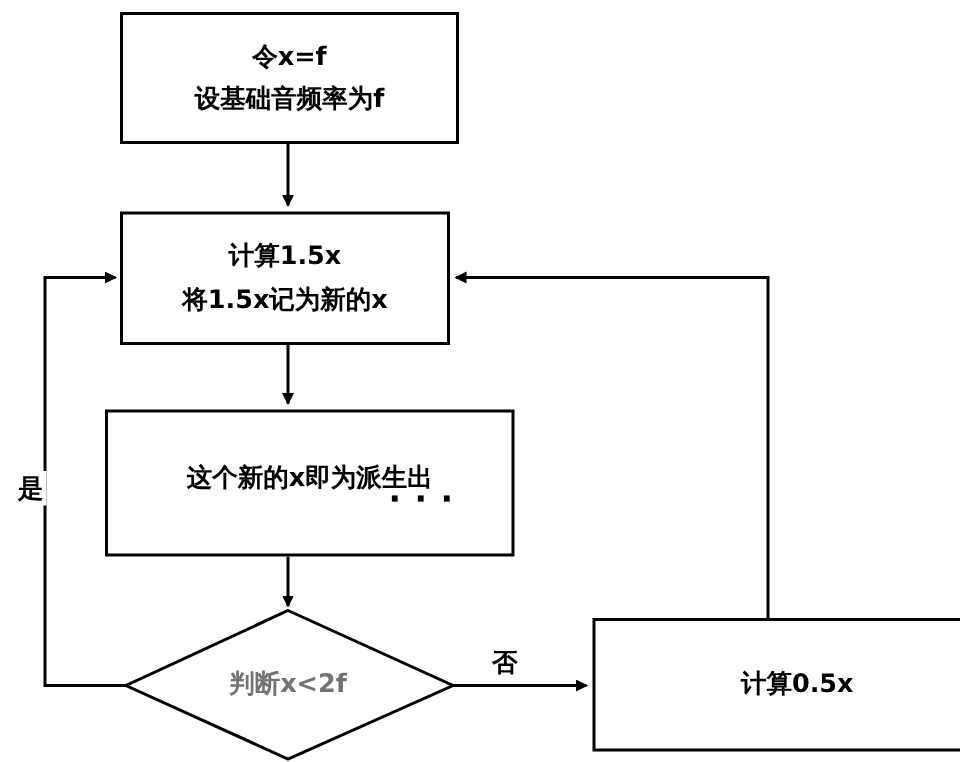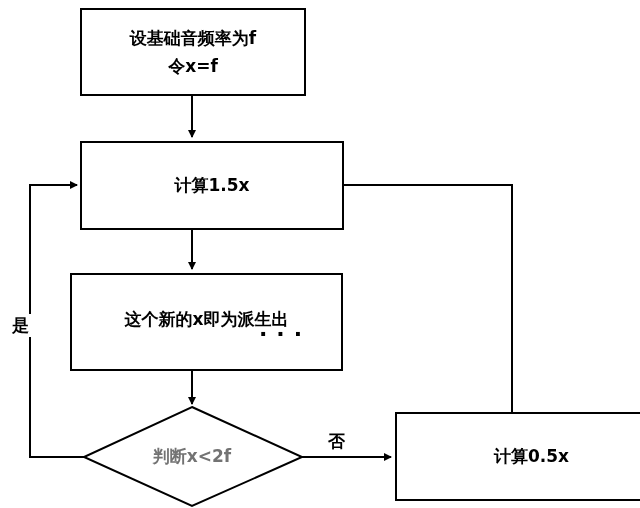--- a/index.html
+++ b/index.html
@@ -37,21 +37,21 @@
     text-align: center;
     color: #000000;
     font-size: 17px;
     font-weight: 700;
     line-height: 1.65;
   }
   .node .nline {
     white-space: nowrap;
   }
   .node-start  { left: 80px;  top: 8px;   width: 226px; height: 88px; }
-  .node-calc15 { left: 80px;  top: 141px; width: 264px; height: 89px; }
+  .node-calc15 { left: 80px;  top: 141px; width: 220px; height: 89px; }
   .node-pitch  { left: 70px;  top: 273px; width: 273px; height: 98px; font-weight: 800; }
   .node-calc05 { left: 395px; top: 412px; width: 273px; height: 89px; }
   .node-pitch .dots {
     align-self: flex-end;
     height: 12px;
     line-height: 8px;
     font-size: 22px;
     letter-spacing: 9px;
     margin: -3px 30px -3px 0;
     font-weight: 900;
@@ -104,26 +104,27 @@
     <path d="M302,457 L391,457" stroke="#000000" stroke-width="2" fill="none" marker-end="url(#ah)"></path>
 
     <path d="M512,412 L512,185 L304,185" stroke="#000000" stroke-width="2" fill="none" marker-end="url(#ah)"></path>
 
     <path d="M84,457 L30,457 L30,185 L77,185" stroke="#000000" stroke-width="2" fill="none" marker-end="url(#ah)"></path>
 
     <polygon points="192,407 302,457 192,506 84,457" fill="#ffffff" stroke="#000000" stroke-width="2"></polygon>
   </svg>
 
   <div class="node node-start">
+    <div class="nline">令x=f</div>
     <div class="nline">设基础音频率为f</div>
-    <div class="nline">令x=f</div>
   </div>
 
   <div class="node node-calc15">
     <div class="nline">计算1.5x</div>
+    <div class="nline">将1.5x记为新的x</div>
   </div>
 
   <div class="node node-pitch">
     <div class="nline">这个新的x即为派生出</div>
     <div class="nline dots">···</div>
   </div>
 
   <div class="decision-text">
     <div class="nline">判断x&lt;2f</div>
   </div>

